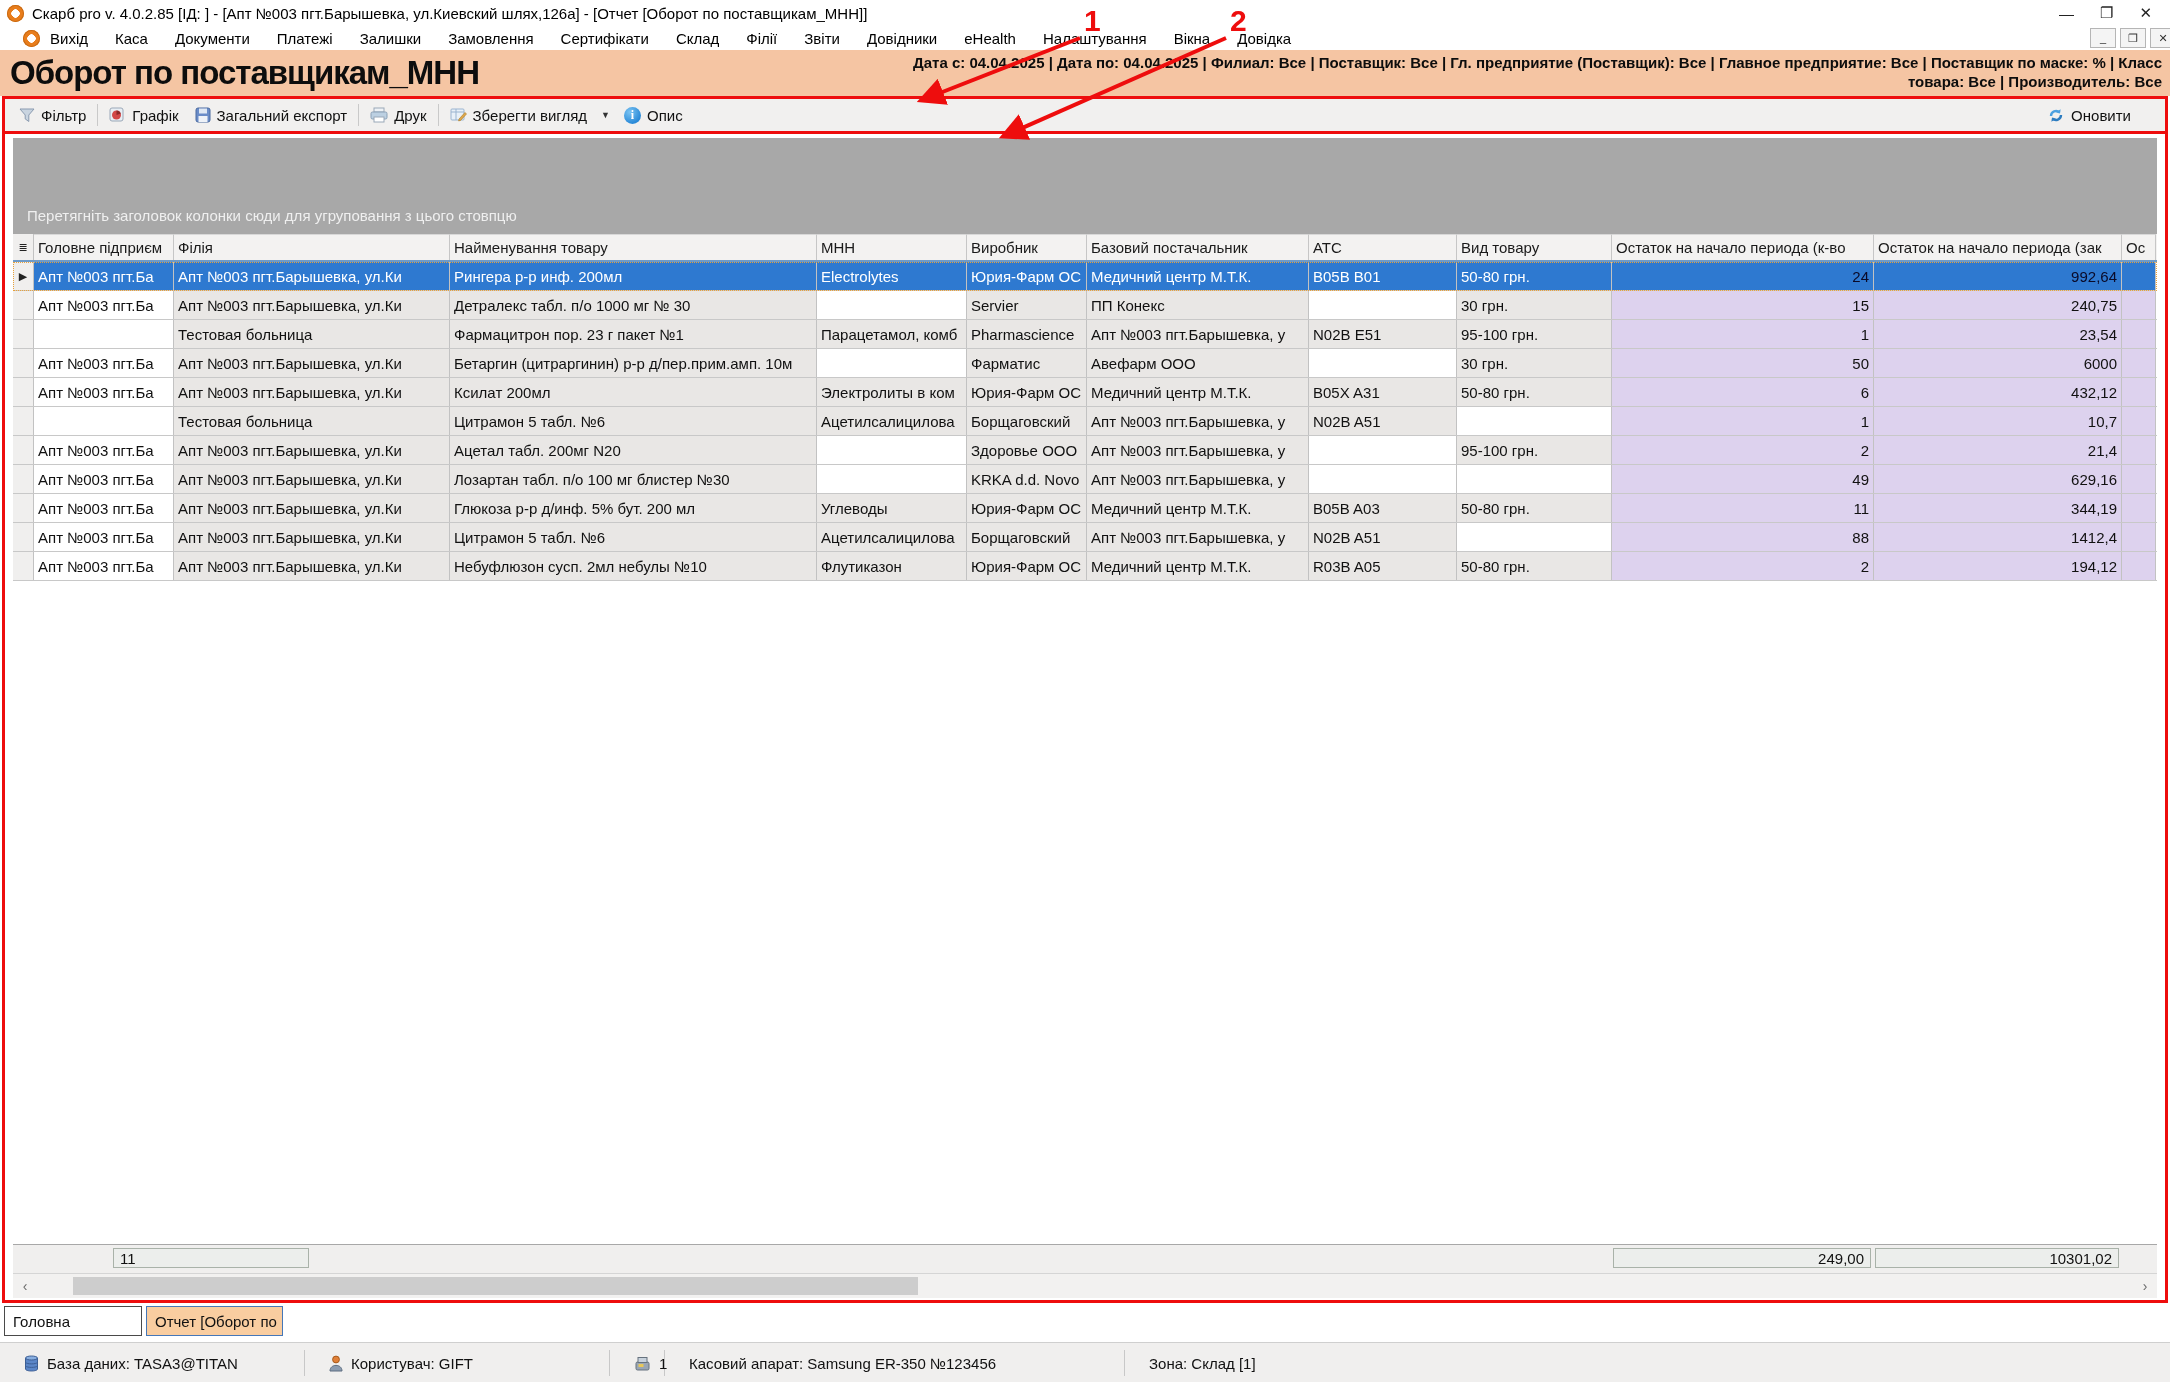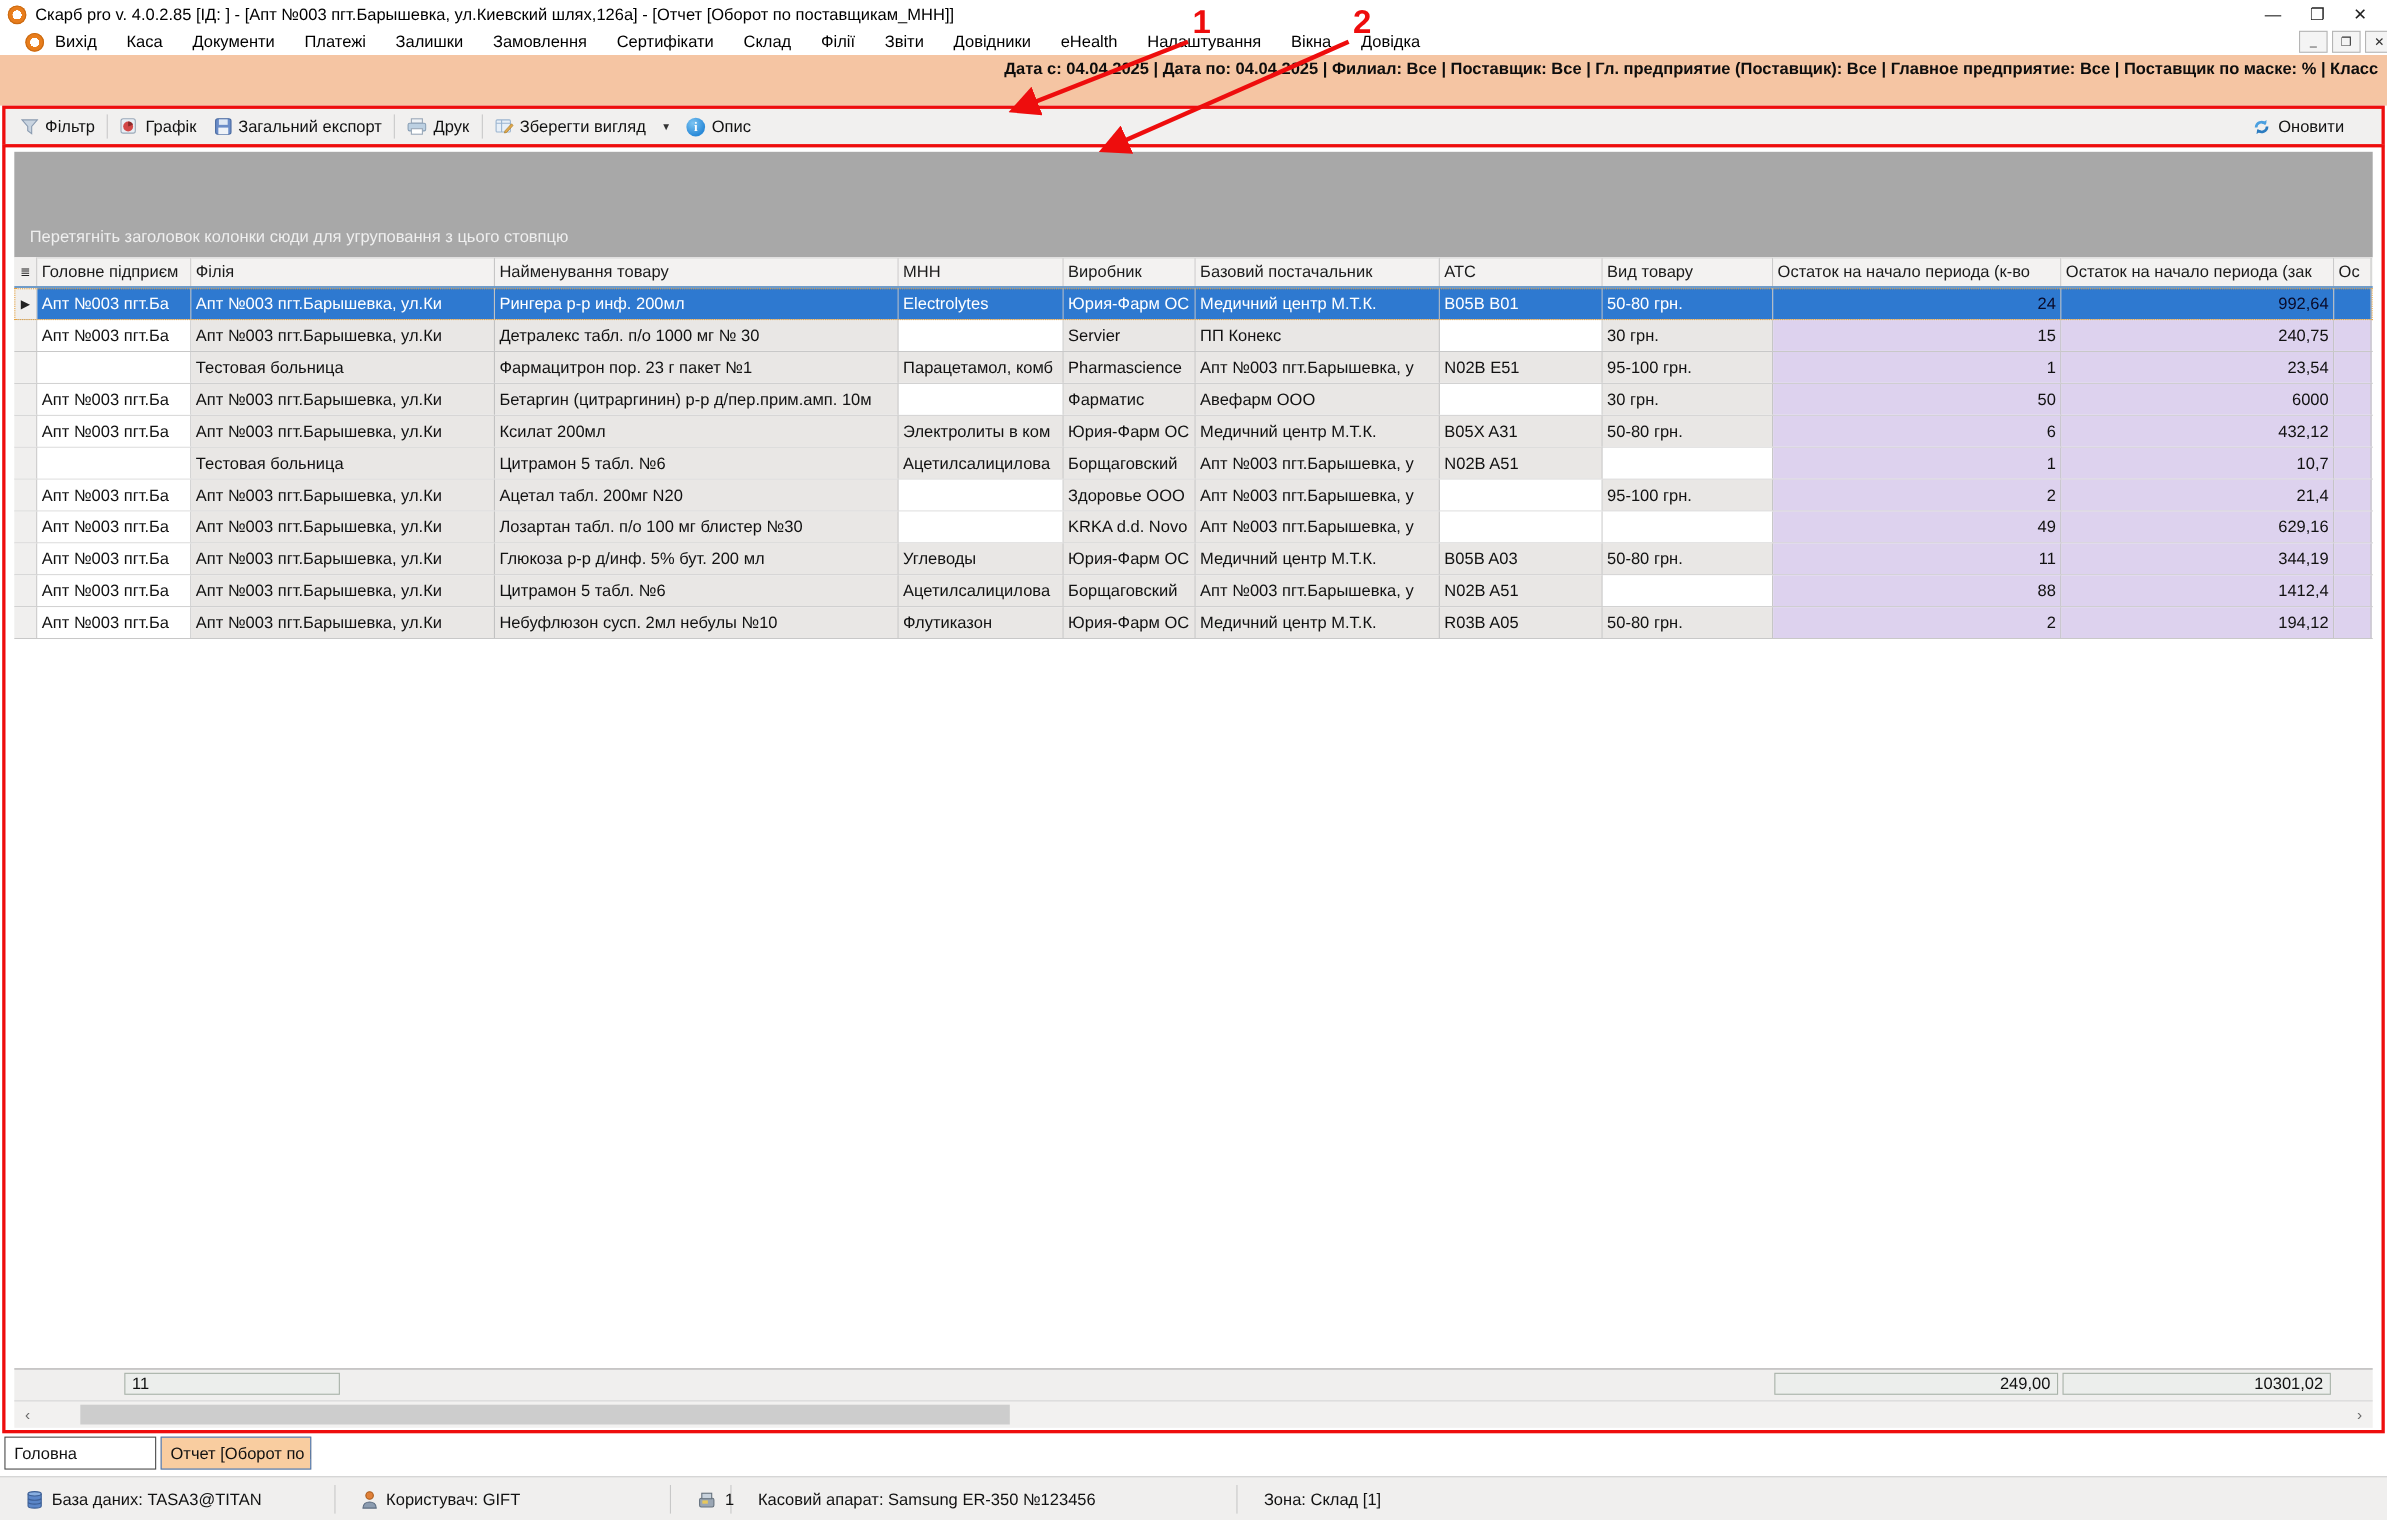--- a/index.html
+++ b/index.html
@@ -113,22 +113,24 @@
       <span>Довідка</span>
     </div>
   <div class="mdi-controls">
     <span>_</span>
     <span>❐</span>
     <span>✕</span>
   </div>
 </div>
 
 <div class="abs report-band">
+  <div class="report-title">Оборот по поставщикам_МНН</div>
   <div class="report-filters">
     <div>Дата с: 04.04.2025 | Дата по: 04.04.2025 | Филиал: Все | Поставщик: Все | Гл. предприятие (Поставщик): Все | Главное предприятие: Все | Поставщик по маске: % | Класс</div>
+    <div>товара: Все | Производитель: Все</div>
   </div>
 </div>
 
 <div class="abs toolbar-wrap">
   <div class="toolbar">
     <div class="tbtn">
       <svg class="icon-svg" width="16" height="15" viewBox="0 0 16 15">
           <path d="M1 1h14l-5.2 6v6.5l-3.6-2.6V7z" fill="#c9d4e0" stroke="#8a9bb0"></path>
         </svg>
       <span>Фільтр</span>

